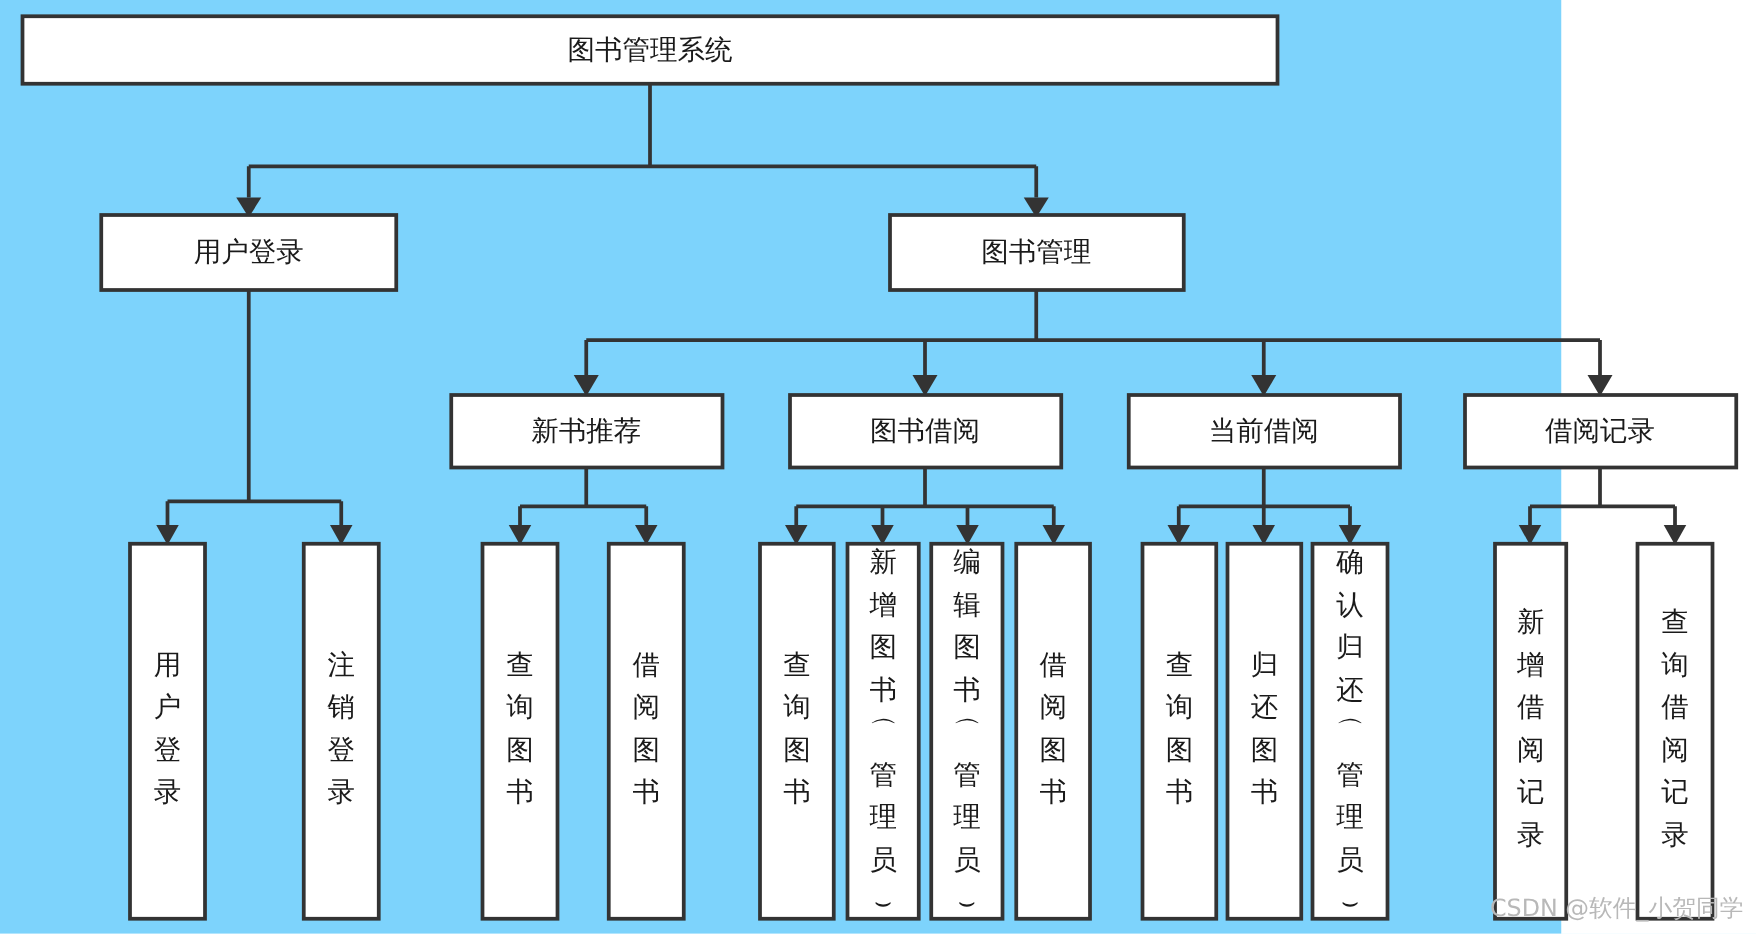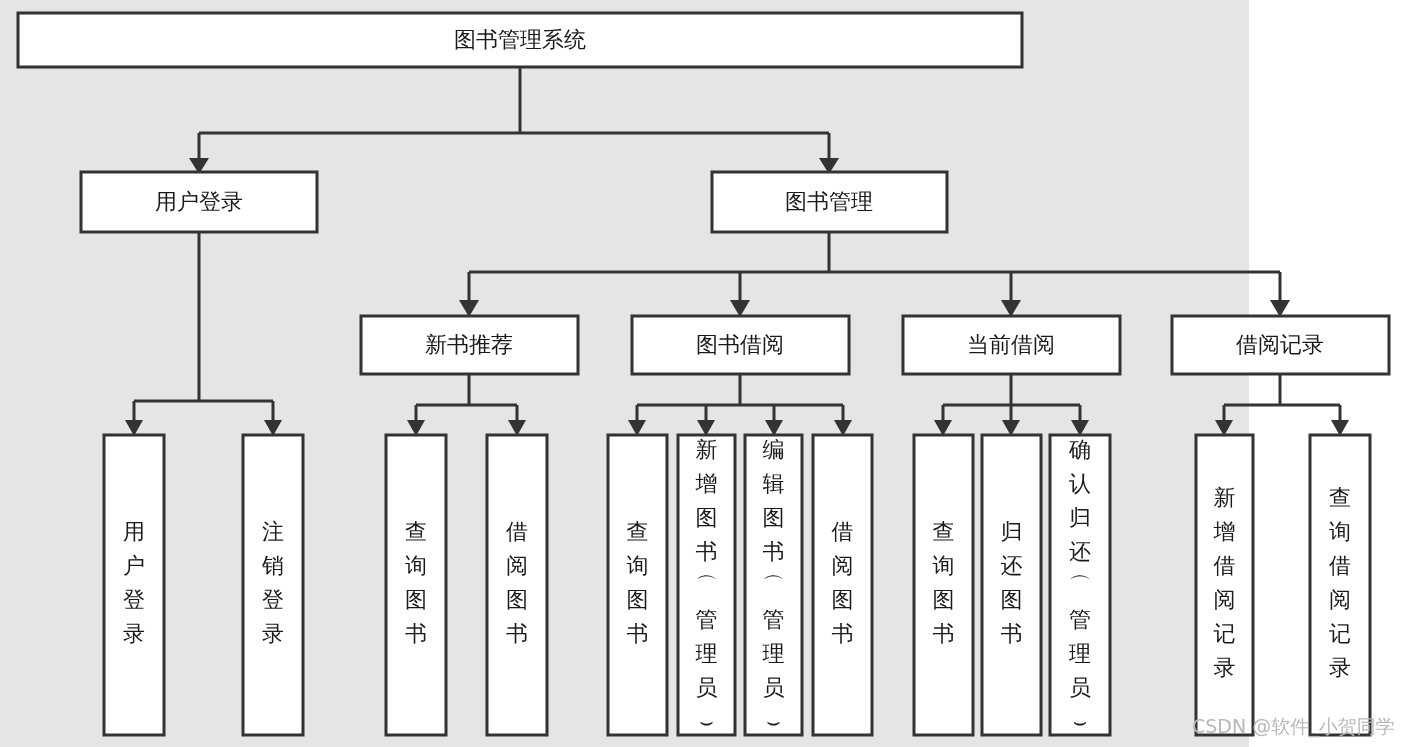--- a/index.html
+++ b/index.html
@@ -10,21 +10,21 @@
   body {
     width: 1405px;
     height: 747px;
     font-family: "DejaVu Sans", "Liberation Sans", sans-serif;
     overflow: hidden;
   }
   #diagram-root {
     position: relative;
     width: 1249px;
     height: 747px;
-    background: #e5e5e5;
+    background: #7dd3fc;
   }
   svg.diagram {
     position: absolute;
     top: 0;
     left: 0;
     width: 1405px;
     height: 747px;
     display: block;
   }
   .node-box {

